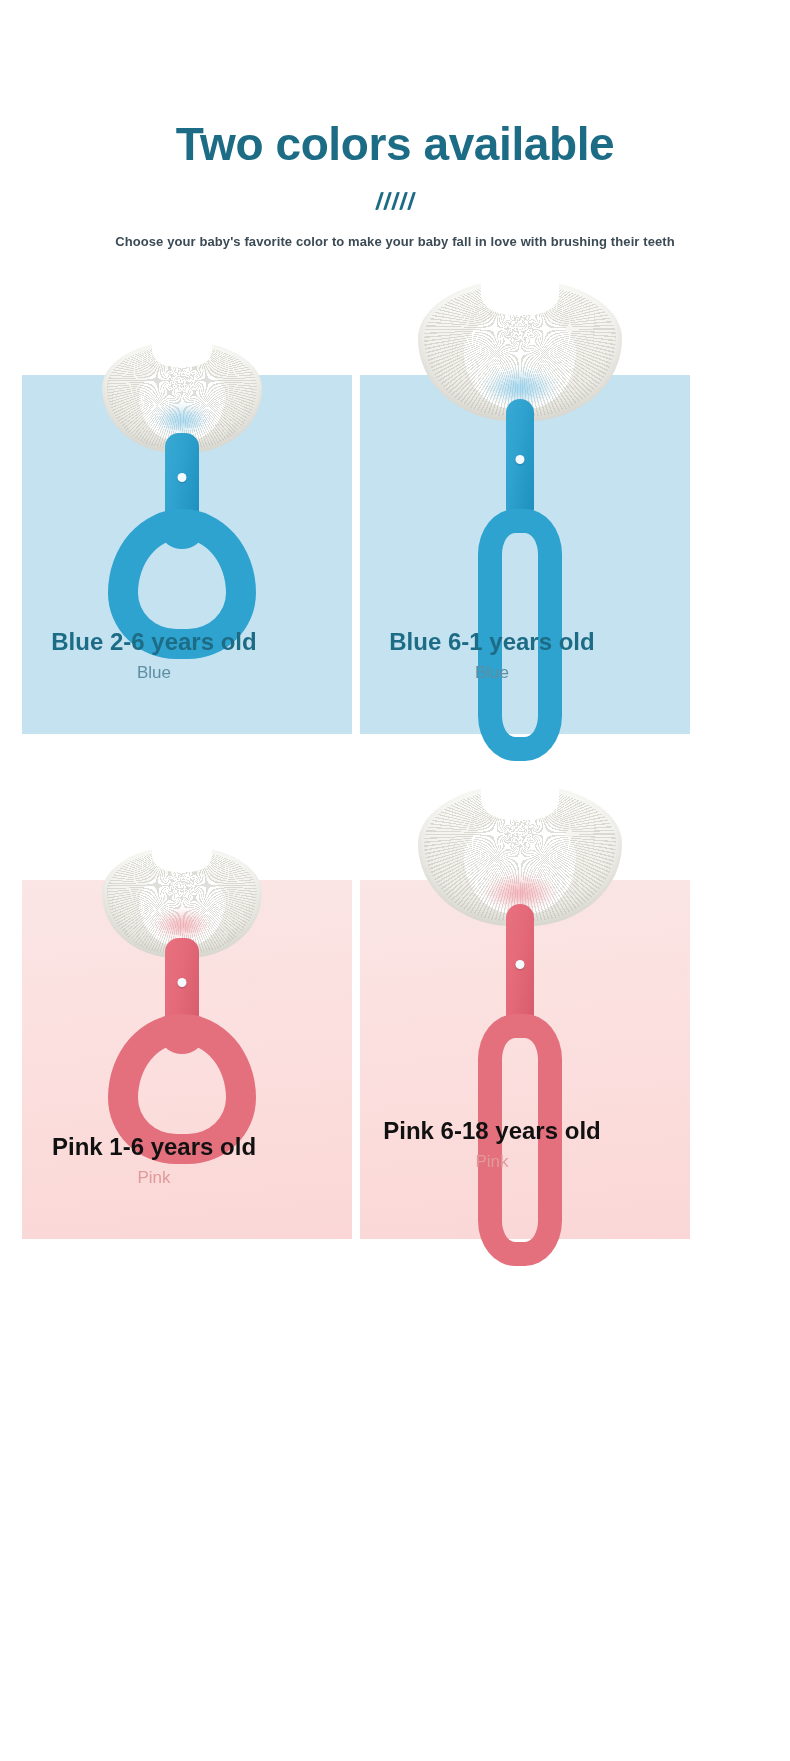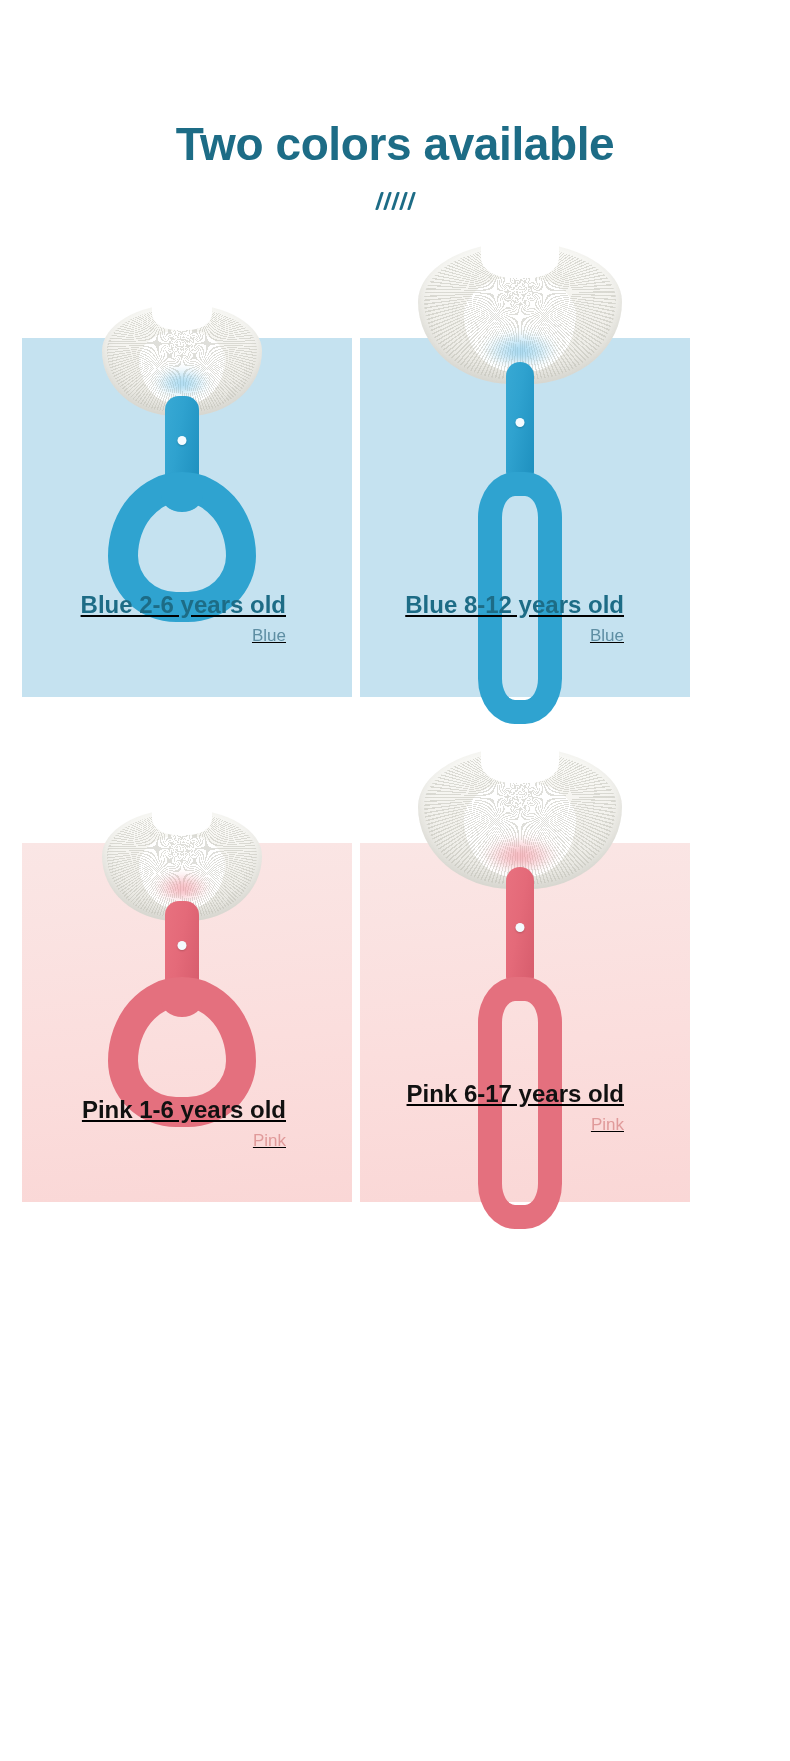--- a/index.html
+++ b/index.html
@@ -72,21 +72,21 @@
     position:absolute; left:0; top:48px;
     width:330px; height:359px;
   }
   .row.blue .card.left  .panel { background:#c5e2f0; }
   .row.blue .card.right .panel { background:#c5e2f0; }
   .row.pink .card .panel {
     background:linear-gradient(175deg,#fae6e5 0%,#fbdedd 55%,#fad7d6 100%);
   }
 
   
-  .caption { position:absolute; left:0; width:264px; text-align:right;text-decoration:underline; }
+  .caption { position:absolute; left:0; width:264px; text-align:center; }
   .row.blue .card.left  .caption { top:300px; }
   .row.blue .card.right .caption { top:300px; }
   .row.pink .card.left  .caption { top:300px; }
   .row.pink .card.right .caption { top:284px; }
 
   .cap-title { font-size:24px; font-weight:bold; line-height:1.25; }
   .cap-sub   { font-size:17px; margin-top:6px; line-height:1.2; }
   .row.blue .cap-title { color:#1d6c86; }
   .row.blue .cap-sub   { color:#5e8ea3; }
   .row.pink .cap-title { color:#111111; }
@@ -166,20 +166,21 @@
     <h1 class="main-title">Two colors available</h1>
 
     <div class="slashes">
       <i></i>
         <i></i>
         <i></i>
         <i></i>
         <i></i>
     </div>
 
+    <p class="subtitle">Choose your baby's favorite color to make your baby fall in love with brushing their teeth</p>
   </div>
 
   <div class="grid">
 
     <div class="row blue">
 
       <div class="card left">
         <div class="panel"></div>
 
         <div class="brush" style="left:0;top:0;width:330px;height:340px;">
@@ -222,21 +223,21 @@
           <div class="neck blue-mat" style="width:28px;height:120px;top:134px;left:160px;"></div>
           <div class="dot" style="top:190px;left:160px;"></div>
 
           <div class="loop blue-edge" style="width:84px;height:252px;top:244px;left:160px;
                       border-width:24px;
                       border-radius:44% 44% 44% 44% / 18% 18% 18% 18%;
                       background:transparent;"></div>
         </div>
 
         <div class="caption">
-          <div class="cap-title">Blue 8-12 years old</div>
+          <div class="cap-title">Blue 6-1 years old</div>
           <div class="cap-sub">Blue</div>
         </div>
       </div>
     </div>
 
     <div class="row pink">
 
       <div class="card left">
         <div class="panel"></div>
 
@@ -280,20 +281,20 @@
           <div class="neck pink-mat" style="width:28px;height:120px;top:134px;left:160px;"></div>
           <div class="dot" style="top:190px;left:160px;"></div>
 
           <div class="loop pink-edge" style="width:84px;height:252px;top:244px;left:160px;
                       border-width:24px;
                       border-radius:44% 44% 44% 44% / 18% 18% 18% 18%;
                       background:transparent;"></div>
         </div>
 
         <div class="caption">
-          <div class="cap-title">Pink 6-17 years old</div>
+          <div class="cap-title">Pink 6-18 years old</div>
           <div class="cap-sub">Pink</div>
         </div>
       </div>
     </div>
 
   </div>
 </div>
 
 </body></html>

